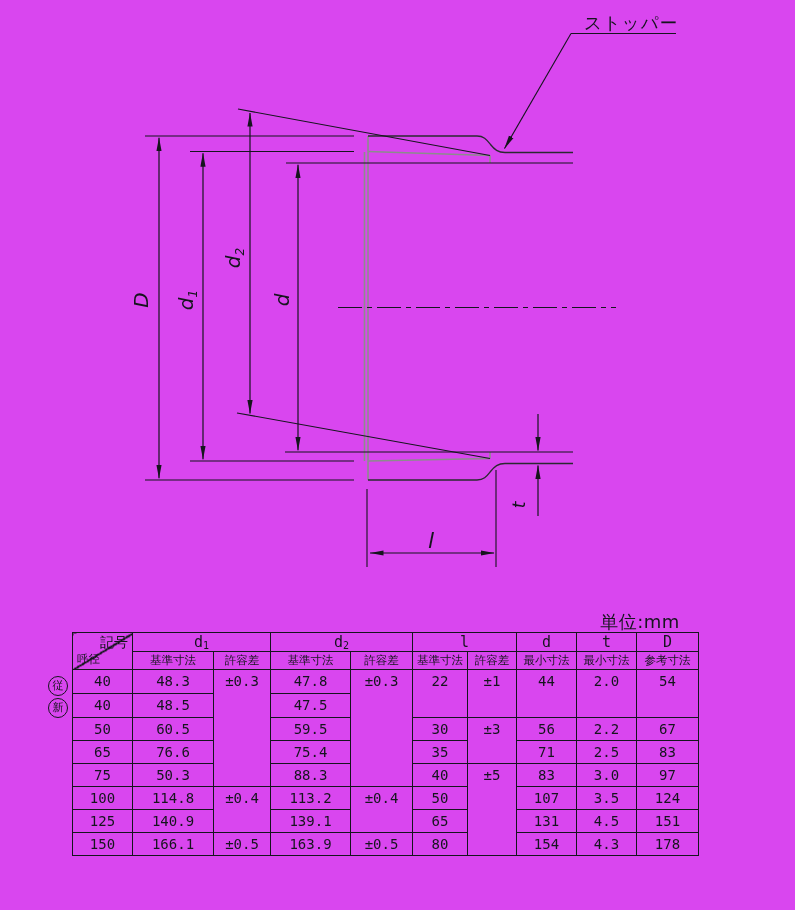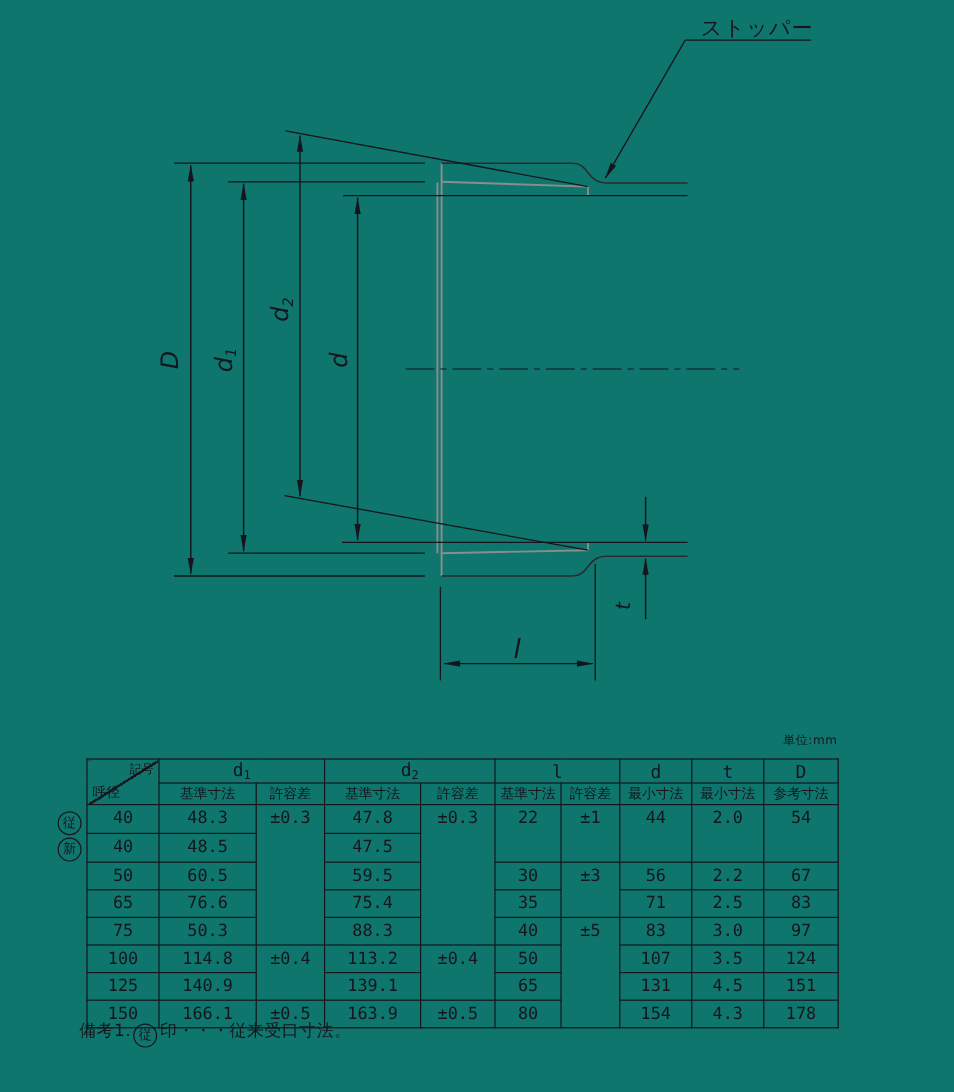--- a/index.html
+++ b/index.html
@@ -1,41 +1,41 @@
 <!DOCTYPE html>
 <html><head>
 <meta charset="utf-8">
 <style>
   html,body{margin:0;padding:0;background:#fff;}
-  .canvas{position:relative;width:795px;height:910px;background:#0f766e;overflow:hidden;
+  .canvas{position:relative;width:795px;height:910px;background:#d946ef;overflow:hidden;
           font-family:"DejaVu Sans","Liberation Sans",sans-serif;color:#15151d;}
   svg.figure{position:absolute;left:0;top:0;}
 
   
   .dim-table{position:absolute;left:72px;top:632px;border-collapse:collapse;table-layout:fixed;
              font-family:"DejaVu Sans Mono","Liberation Mono",monospace;}
   .dim-table th,.dim-table td{border:1.5px solid #15151d;padding:0;margin:0;font-weight:normal;
              text-align:center;color:#15151d;}
   .dim-table thead tr{height:18px;}
   .dim-table th.sub{font-family:"DejaVu Sans","Liberation Sans",sans-serif;font-size:11.5px;}
   .dim-table th.grp{font-size:15px;}
   .dim-table th.grp .s{font-size:10px;vertical-align:-2px;}
   .dim-table td.num{font-size:14px;vertical-align:top;line-height:22px;}
   tr.r0,tr.r1{height:24px;}
   tr.r2,tr.r3,tr.r4,tr.r5,tr.r6{height:21px;}
   tr.r7{height:22px;}
   .corner{position:relative;background:linear-gradient(to bottom right,
           transparent 48.8%,#15151d 48.8%,#15151d 52%,transparent 52%);}
-  .corner .tr{position:absolute;top:1px;right:4px;font-size:10px;
+  .corner .tr{position:absolute;top:1px;right:4px;font-size:14px;
           font-family:"DejaVu Sans","Liberation Sans",sans-serif;}
   .corner .bl{position:absolute;bottom:2px;left:4px;font-size:11.5px;
           font-family:"DejaVu Sans","Liberation Sans",sans-serif;}
 
-  .unit-label{position:absolute;left:558px;top:610px;width:140px;text-align:right;
-          font-size:10px;letter-spacing:.5px;}
+  .unit-label{position:absolute;left:570px;top:610px;width:140px;text-align:center;
+          font-size:18px;letter-spacing:.5px;}
   .row-marker{position:absolute;width:18px;height:18px;border:1.5px solid #15151d;border-radius:50%;
           font-size:11px;line-height:18px;text-align:center;left:48px;}
   .marker-1{top:676px;} .marker-2{top:698px;}
   .note{position:absolute;font-size:14px;letter-spacing:.5px;}
   .note-1{left:66px;top:850px;} .note-2{left:91px;top:871px;}
   .circ{display:inline-block;width:18px;height:18px;border:1.5px solid #15151d;border-radius:50%;
         font-size:11px;line-height:17px;text-align:center;vertical-align:-3px;margin:0 2px;}
 </style>
 </head>
 <body>
@@ -221,14 +221,13 @@
           <td class="num">154</td>
           <td class="num">4.3</td>
           <td class="num">178</td>
         </tr>
       </tbody>
   </table>
 
   <div class="row-marker marker-1">従</div>
   <div class="row-marker marker-2">新</div>
 
-  <div class="note note-1"><span>備考1.</span><span class="circ">従</span><span>印・・・従来受口寸法。</span></div>
 </div>
 
 </body></html>

